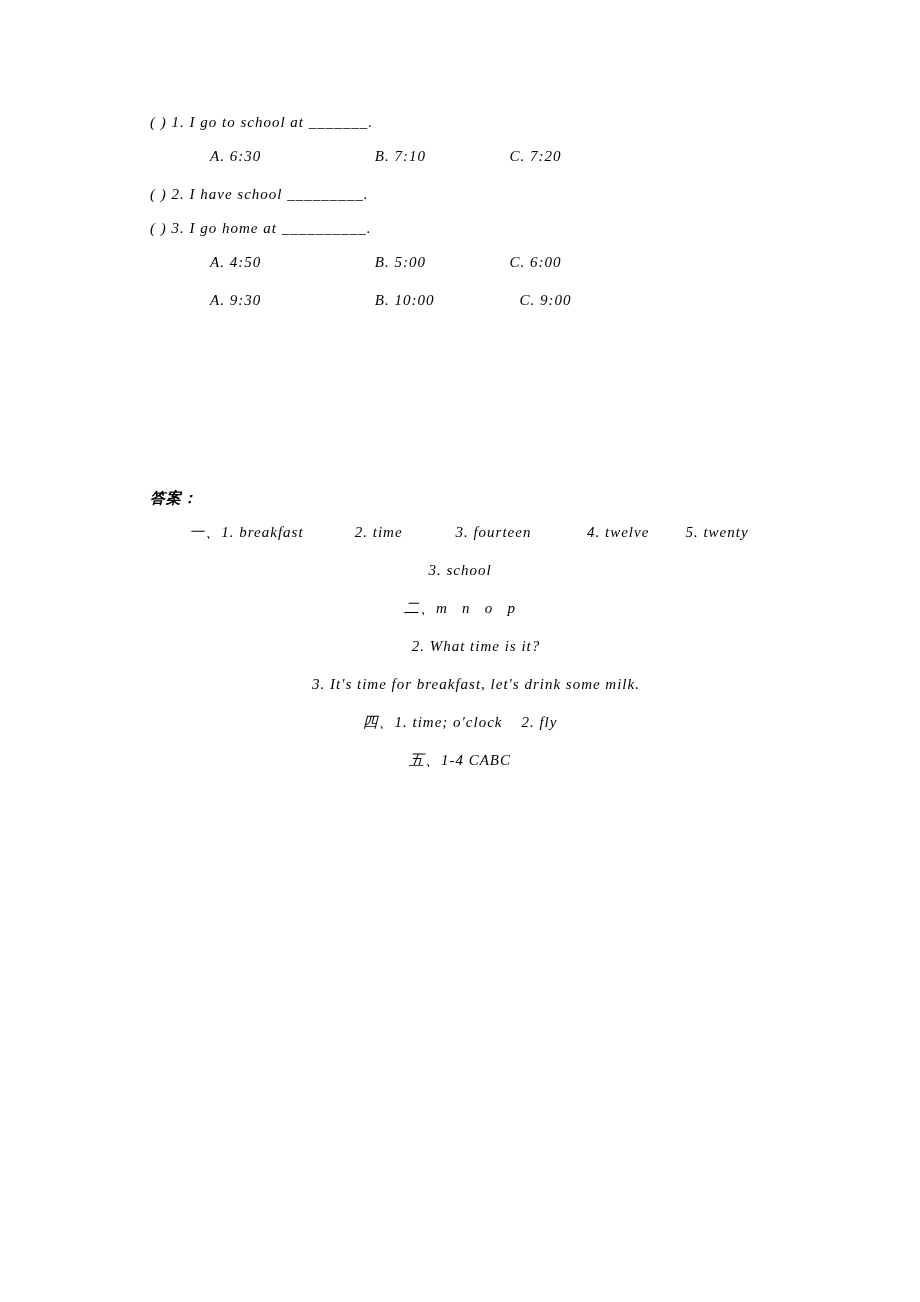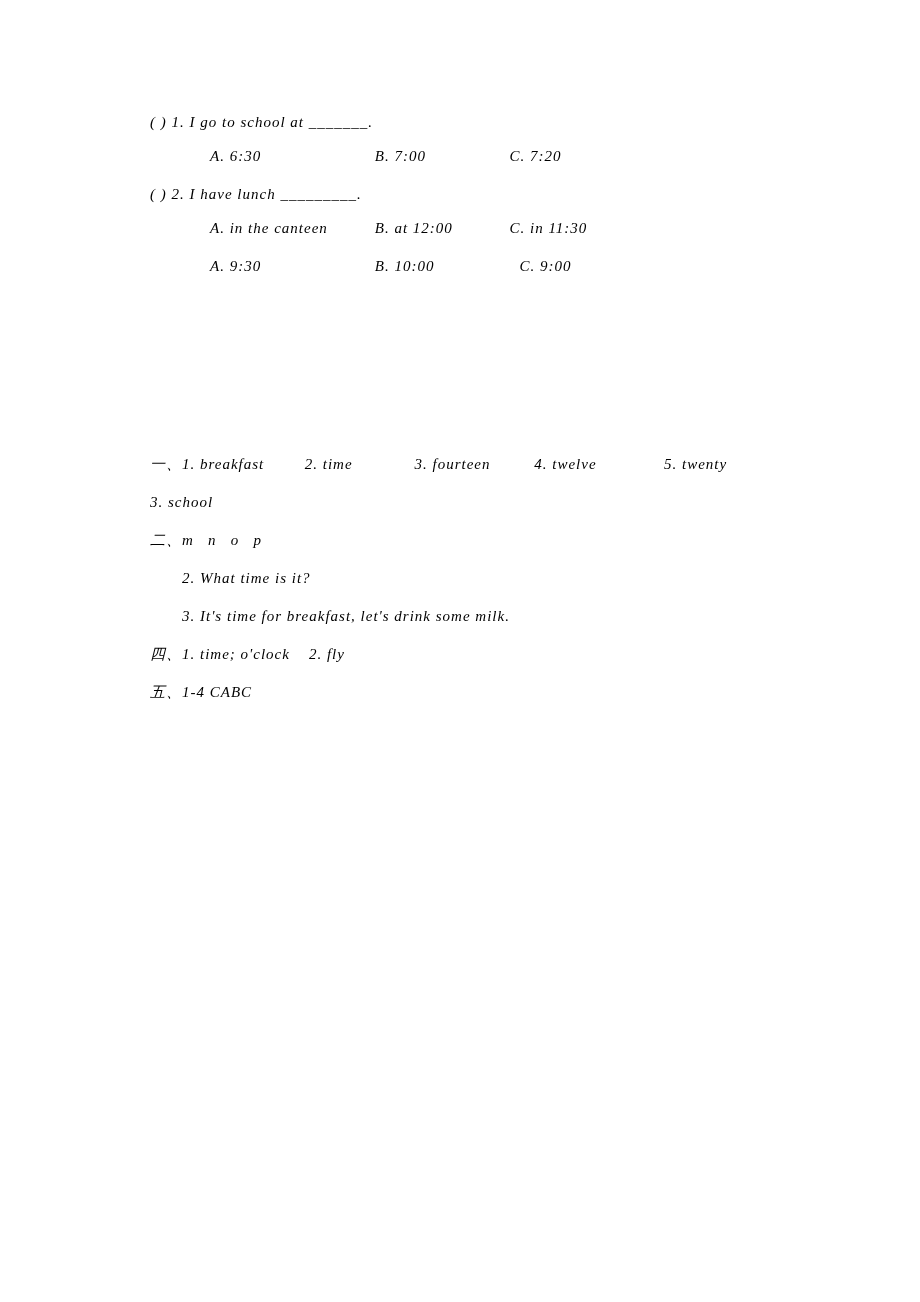--- a/index.html
+++ b/index.html
@@ -38,64 +38,71 @@
     }
     .answers-heading {
       font-weight: bold;
       font-family: "SimHei", "黑体", sans-serif;
       margin-bottom: 10px;
       letter-spacing: 1px;
     }
     .answer-line {
       margin-bottom: 14px;
       letter-spacing: 1px;
+      text-align: center;
     }
     .indent {
       padding-left: 32px;
     }
   </style>
 </head>
 <body>
 
 <div>
   <div class="question-block">
     <div class="question-line">
       <span>(   ) 1. </span><span>I go to school at _______.</span>
     </div>
     <div class="options-line">
       <span class="opt" style="width:160px">A. 6:30</span>
-      <span class="opt" style="width:130px">B. 7:00</span>
+      <span class="opt" style="width:130px">B. 7:10</span>
       <span class="opt">C. 7:20</span>
     </div>
   </div>
 
   <div class="question-block">
     <div class="question-line">
-      <span>(   ) 2. </span><span>I have lunch _________.</span>
-    </div>
-    <div class="options-line">
-      <span class="opt" style="width:160px">A. in the canteen</span>
-      <span class="opt" style="width:130px">B. at 12:00</span>
-      <span class="opt">C. in 11:30</span>
+      <span>(   ) 2. </span><span>I have school _________.</span>
     </div>
   </div>
 
+  <div class="question-block">
+    <div class="question-line">
+      <span>(   ) 3. </span><span>I go home at __________.</span>
+    </div>
+    <div class="options-line">
+      <span class="opt" style="width:160px">A. 4:50</span>
+      <span class="opt" style="width:130px">B. 5:00</span>
+      <span class="opt">C. 6:00</span>
+    </div>
+  </div>
 
   <div class="question-block">
     <div class="options-line">
       <span class="opt" style="width:160px">A. 9:30</span>
       <span class="opt" style="width:140px">B. 10:00</span>
       <span class="opt">C. 9:00</span>
     </div>
   </div>
 </div>
 
 <div class="gap-section"></div>
 
 <div>
+  <div class="answers-heading">答案：</div>
 
   <div class="answer-line">
     <span class="opt" style="width:150px">一、1. breakfast</span>
     <span class="opt" style="width:105px">2. time</span>
     <span class="opt" style="width:115px">3. fourteen</span>
     <span class="opt" style="width:125px">4. twelve</span>
     <span class="opt">5. twenty</span>
   </div>
   <div class="answer-line">3. school</div>
   <div class="answer-line" style="white-space: pre;">二、m   n   o   p</div>

